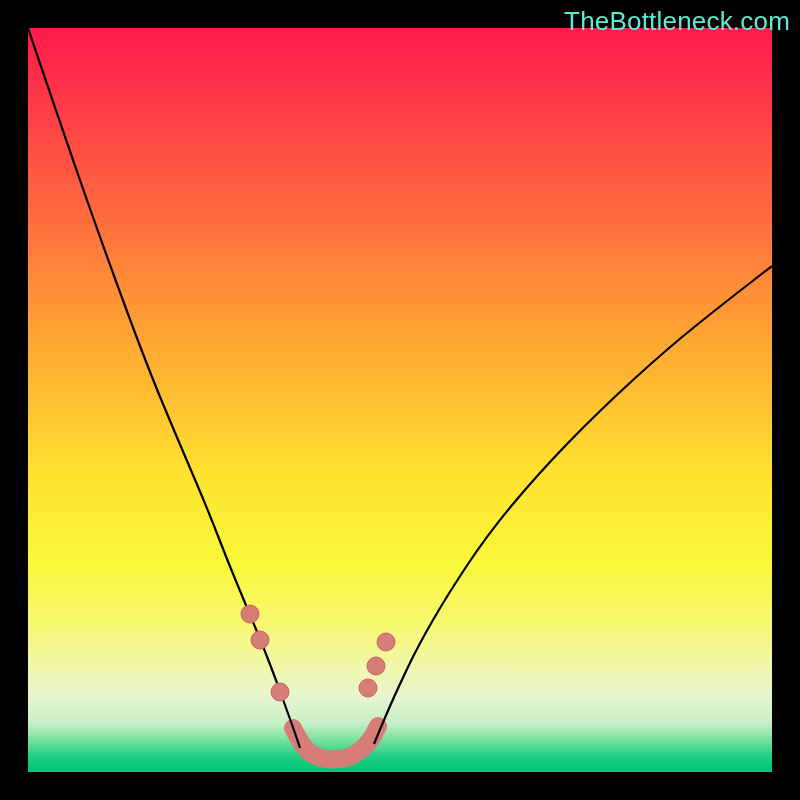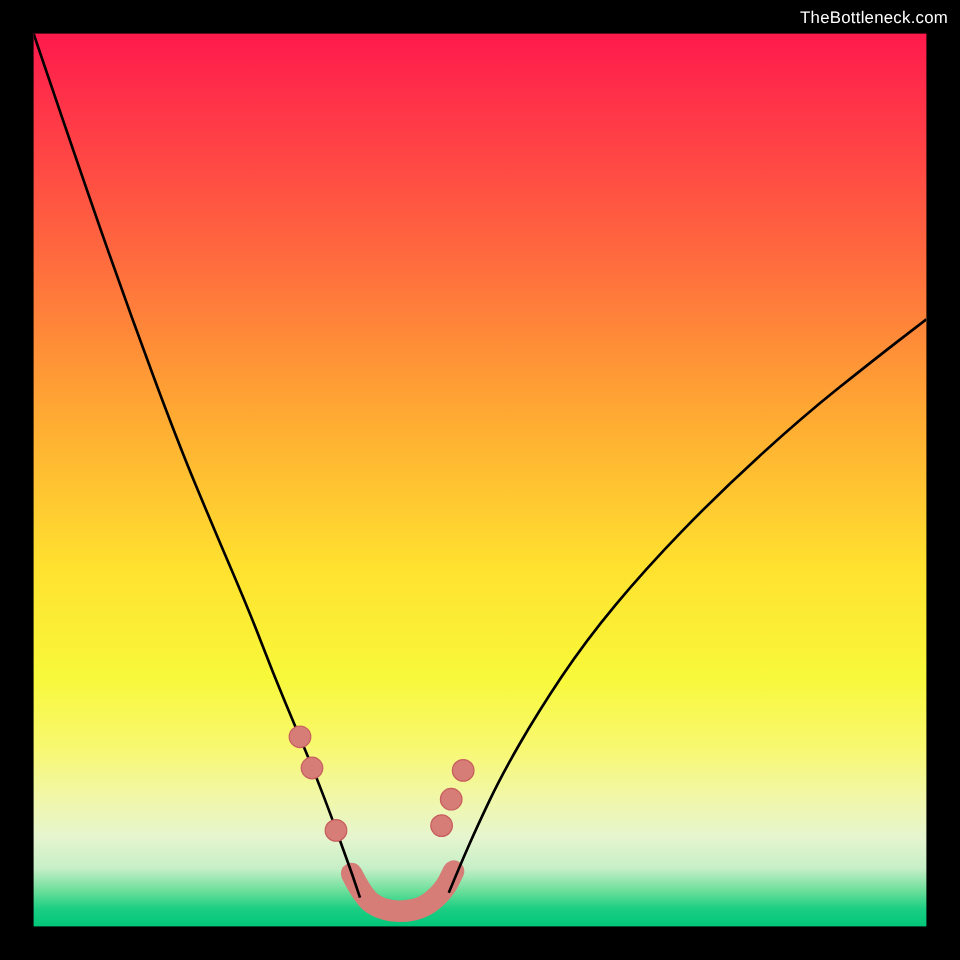--- a/index.html
+++ b/index.html
@@ -30,22 +30,22 @@
       #c6efc7 93.5%,
       #6cdf9a 96%,
       #1cce83 98%,
       #00c77a 100%
     );
   }
   .watermark {
     position: absolute;
     top: 6px;
     right: 10px;
-    color: #ffffff;
-    font-size: 14px;
+    color: #5eead4;
+    font-size: 26px;
     font-weight: 500;
     letter-spacing: 0.2px;
     user-select: none;
   }
   svg.curves {
     position: absolute;
     left: 0;
     top: 0;
     width: 744px;
     height: 744px;

